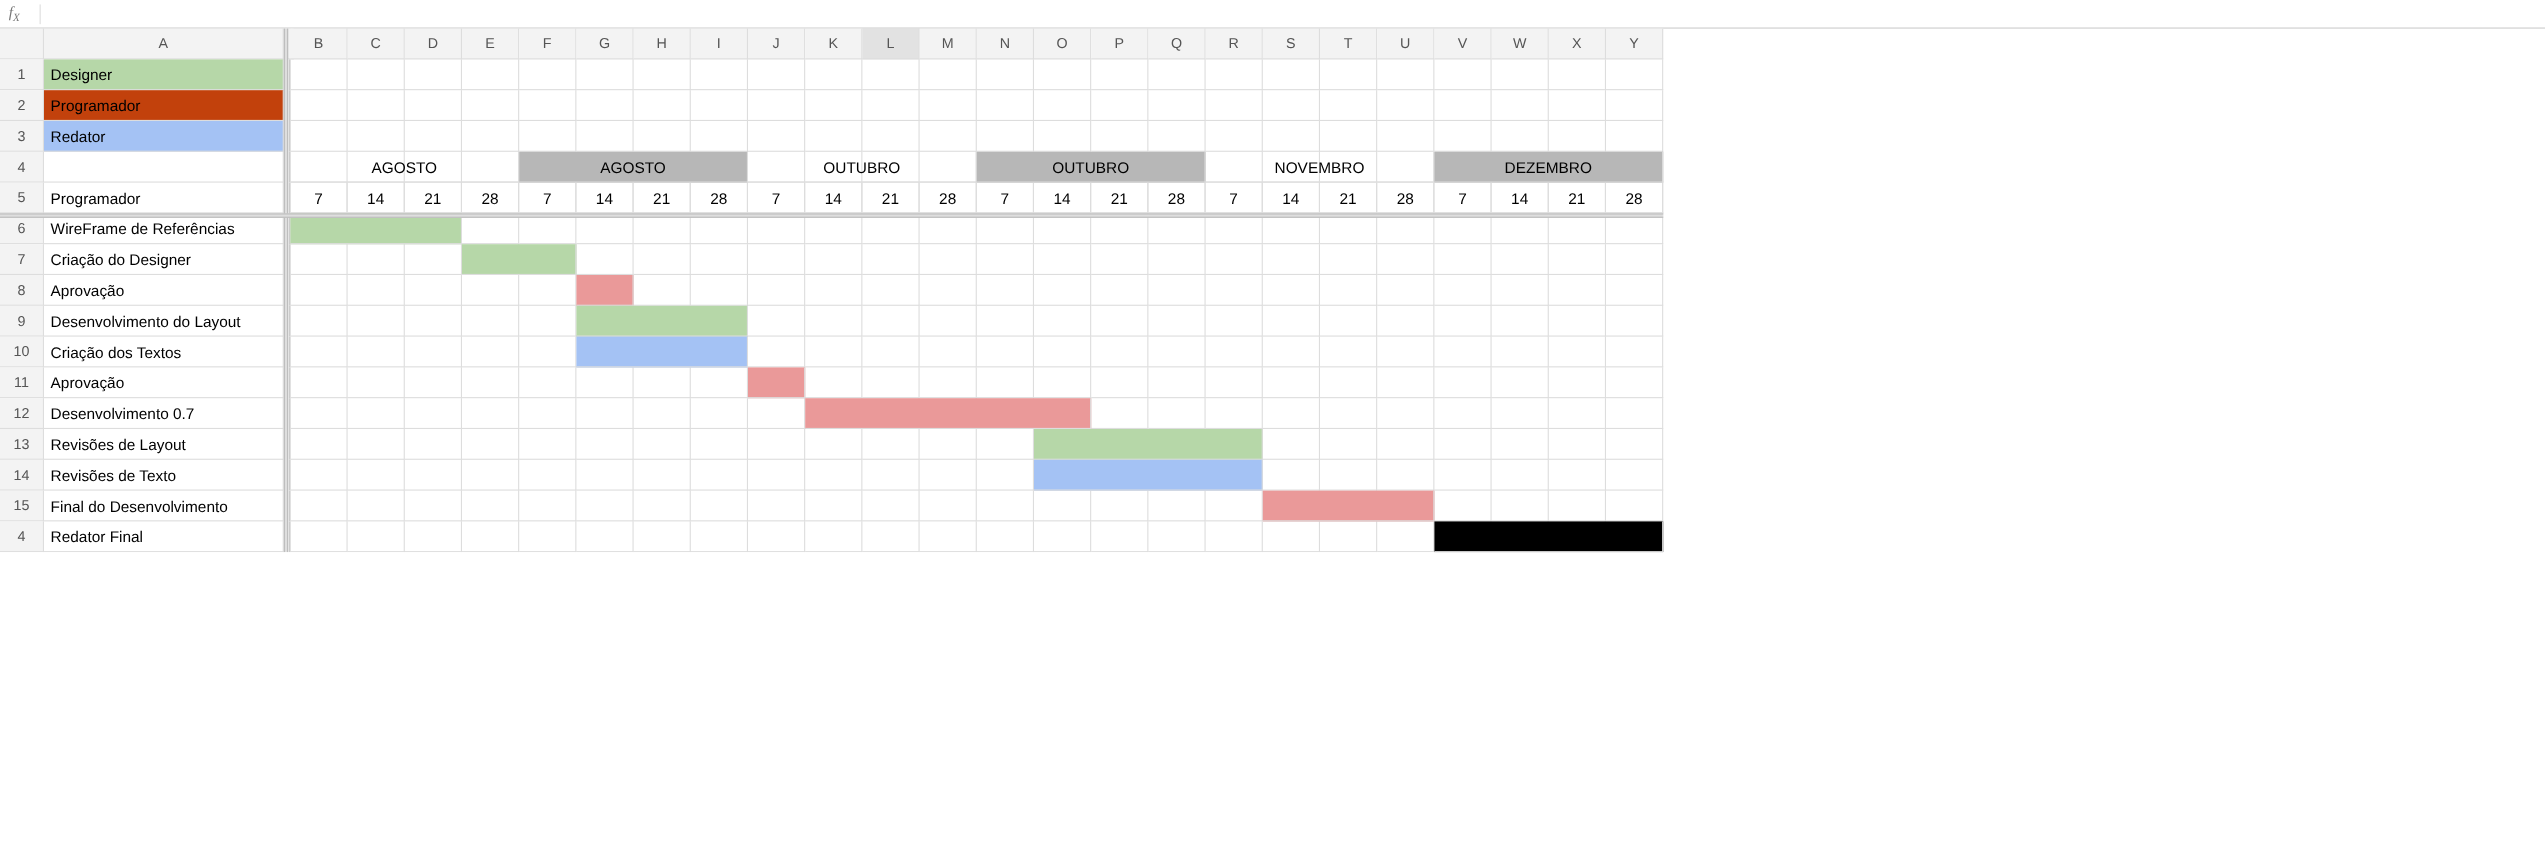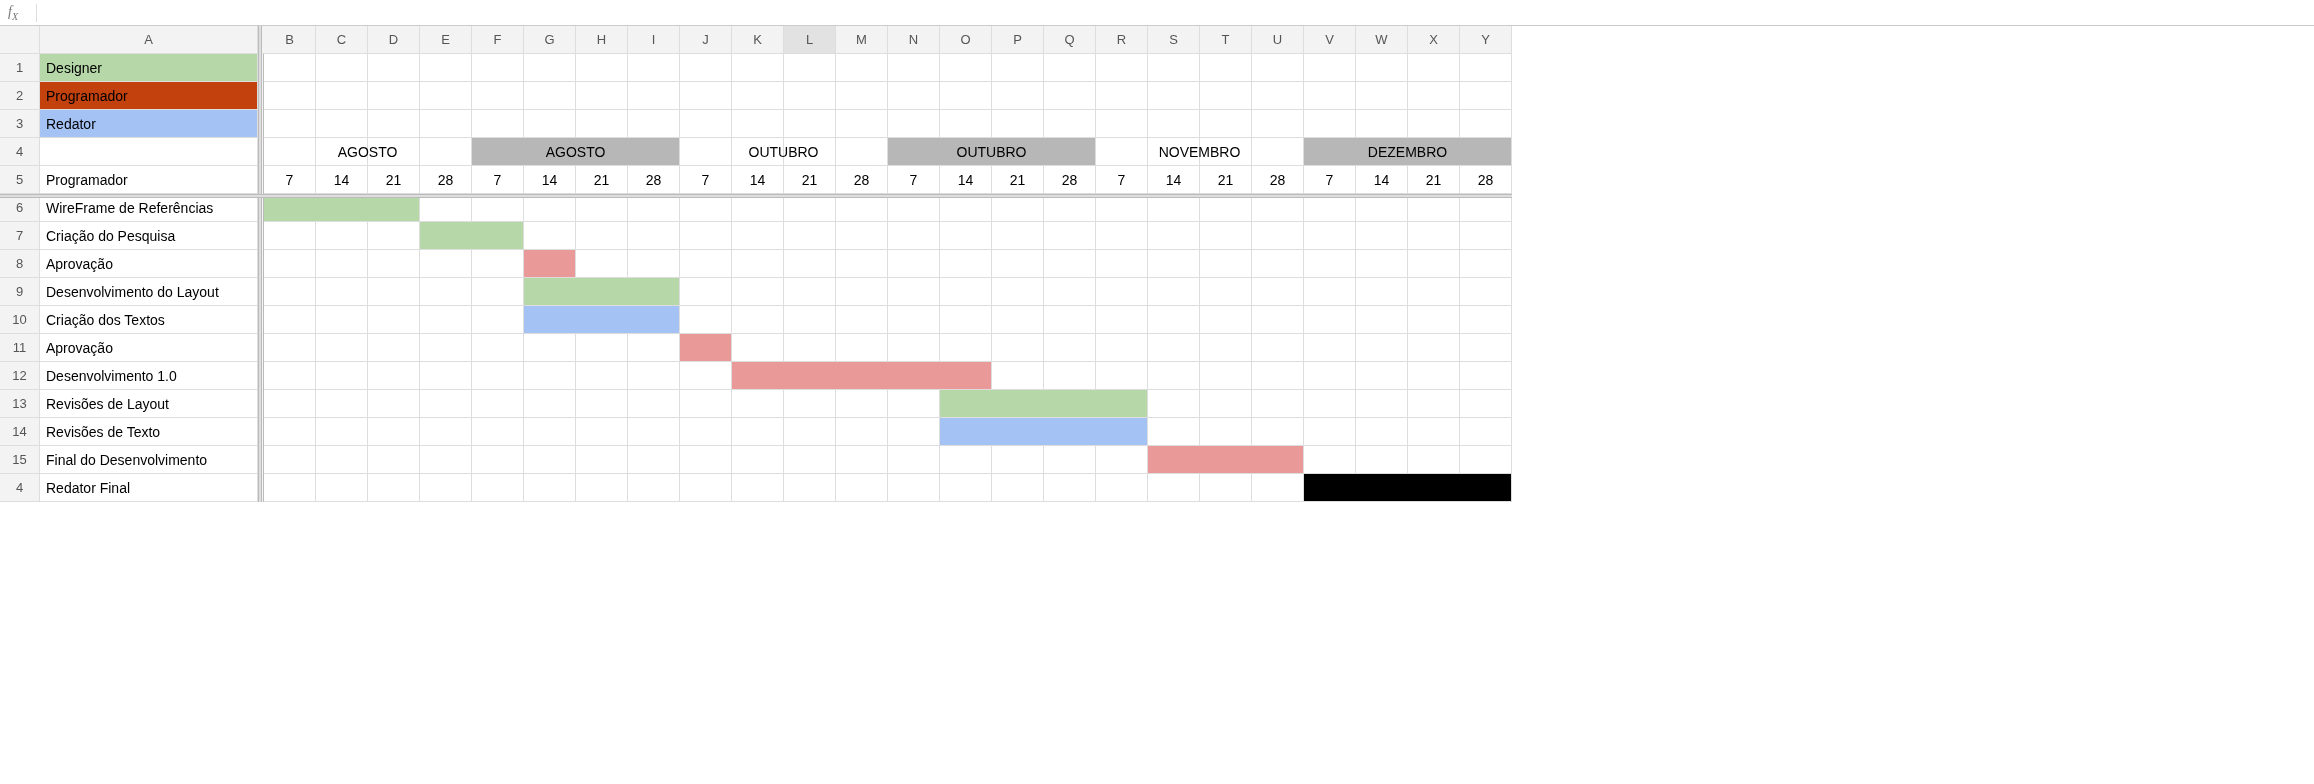--- a/index.html
+++ b/index.html
@@ -144,26 +144,26 @@
       <div class="cell rowhdr" style="grid-area: 14 / 1;">13</div>
       <div class="cell rowhdr" style="grid-area: 15 / 1;">14</div>
       <div class="cell rowhdr" style="grid-area: 16 / 1;">15</div>
       <div class="cell rowhdr" style="grid-area: 17 / 1;">4</div>
       <div class="cell cell-left" style="grid-area: 2 / 2; background: rgb(182, 215, 168);">Designer</div>
       <div class="cell cell-left" style="grid-area: 3 / 2; background: #c2410c;">Programador</div>
       <div class="cell cell-left" style="grid-area: 4 / 2; background: rgb(164, 194, 244);">Redator</div>
       <div class="cell cell-left" style="grid-area: 5 / 2;"></div>
       <div class="cell cell-left" style="grid-area: 6 / 2;">Programador</div>
       <div class="cell cell-left" style="grid-area: 7 / 2;">WireFrame de Referências</div>
-      <div class="cell cell-left" style="grid-area: 8 / 2;">Criação do Pesquisa</div>
+      <div class="cell cell-left" style="grid-area: 8 / 2;">Criação do Designer</div>
       <div class="cell cell-left" style="grid-area: 9 / 2;">Aprovação</div>
       <div class="cell cell-left" style="grid-area: 10 / 2;">Desenvolvimento do Layout</div>
       <div class="cell cell-left" style="grid-area: 11 / 2;">Criação dos Textos</div>
       <div class="cell cell-left" style="grid-area: 12 / 2;">Aprovação</div>
-      <div class="cell cell-left" style="grid-area: 13 / 2;">Desenvolvimento 1.0</div>
+      <div class="cell cell-left" style="grid-area: 13 / 2;">Desenvolvimento 0.7</div>
       <div class="cell cell-left" style="grid-area: 14 / 2;">Revisões de Layout</div>
       <div class="cell cell-left" style="grid-area: 15 / 2;">Revisões de Texto</div>
       <div class="cell cell-left" style="grid-area: 16 / 2;">Final do Desenvolvimento</div>
       <div class="cell cell-left" style="grid-area: 17 / 2;">Redator Final</div>
       <div class="cell" style="grid-area: 2 / 3; background: rgb(243, 243, 243); border-right: 1px solid rgb(187, 187, 187); border-bottom: none; padding: 0px;"></div>
       <div class="cell" style="grid-area: 3 / 3; background: rgb(243, 243, 243); border-right: 1px solid rgb(187, 187, 187); border-bottom: none; padding: 0px;"></div>
       <div class="cell" style="grid-area: 4 / 3; background: rgb(243, 243, 243); border-right: 1px solid rgb(187, 187, 187); border-bottom: none; padding: 0px;"></div>
       <div class="cell" style="grid-area: 5 / 3; background: rgb(243, 243, 243); border-right: 1px solid rgb(187, 187, 187); border-bottom: none; padding: 0px;"></div>
       <div class="cell" style="grid-area: 6 / 3; background: rgb(243, 243, 243); border-right: 1px solid rgb(187, 187, 187); border-bottom: none; padding: 0px;"></div>
       <div class="cell" style="grid-area: 7 / 3; background: rgb(243, 243, 243); border-right: 1px solid rgb(187, 187, 187); border-bottom: none; padding: 0px;"></div>

